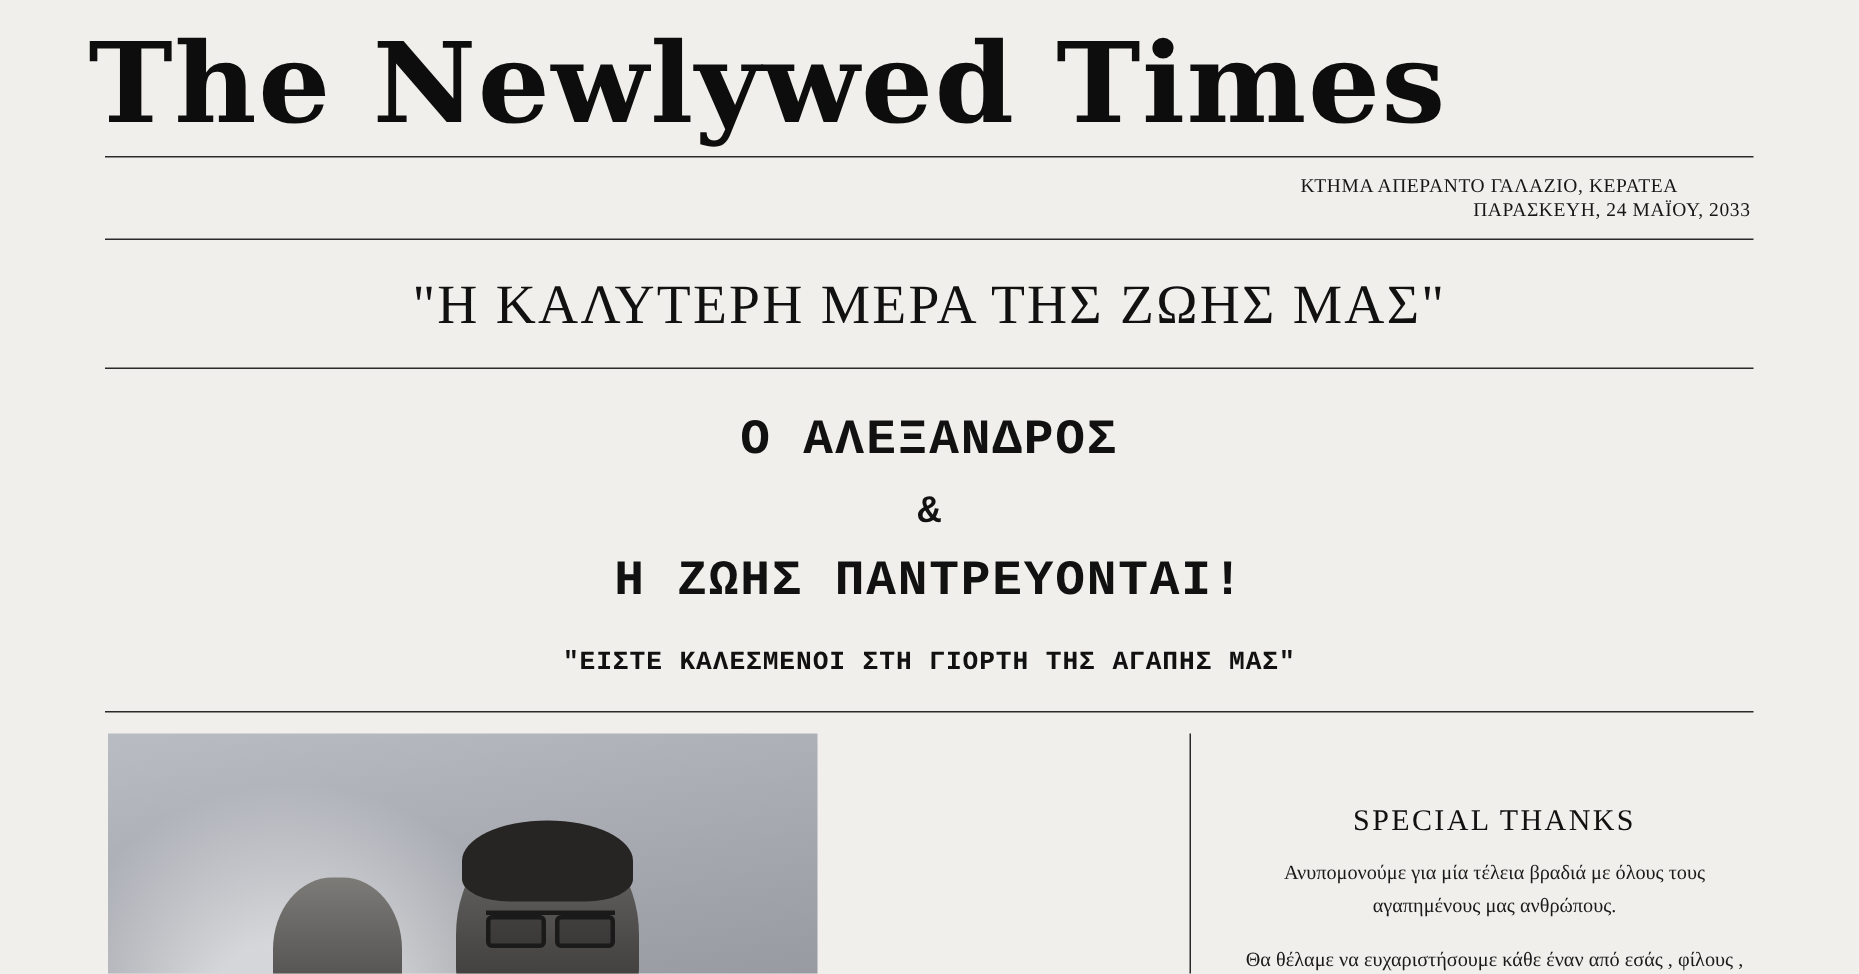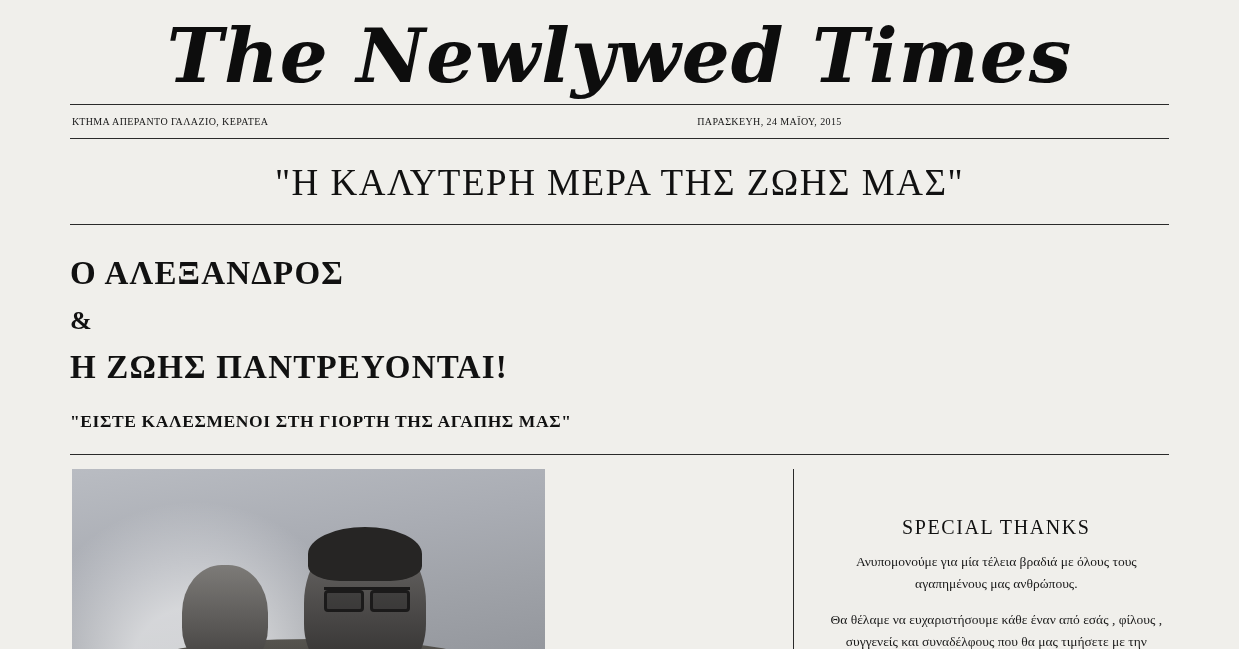--- a/index.html
+++ b/index.html
@@ -18,23 +18,21 @@
     width: 1239px;
     height: 649px;
     position: relative;
     box-sizing: border-box;
     padding: 0 70px;
     background: #f0efeb;
   }
 
   
   .masthead {
-    text-align: center;
     padding-top: 8px;
-    font-style: italic;
   }
   .masthead-title {
     font-family: "DejaVu Serif", serif;
     font-weight: bold;
     font-size: 74px;
     line-height: 96px;
     letter-spacing: 1px;
     color: #0d0d0d;
     white-space: nowrap;
     transform: scaleX(1.02);
@@ -43,24 +41,25 @@
   .rule {
     border-top: 1.5px solid #2a2a2a;
     width: 100%;
   }
 
   
   .dateline {
     display: flex;
     justify-content: space-between;
     align-items: flex-end;
-    font-size: 10px;
+    font-size: 13px;
     letter-spacing: 0.4px;
     padding: 11px 2px 11px 2px;
     color: #161616;
+    flex-direction: column;
   }
   .dateline .center {
     flex: 1;
     text-align: center;
   }
   .dateline .left {
     width: 300px;
     text-align: left;
   }
   .dateline .right {
@@ -72,21 +71,23 @@
   .headline {
     text-align: center;
     font-size: 37px;
     letter-spacing: 1.5px;
     padding: 22px 0 20px 0;
     color: #111;
   }
 
   
   .couple {
+    text-align: center;
     padding-top: 26px;
+    font-family: Liberation Mono, monospace;
   }
   .couple-name {
     font-size: 33px;
     font-weight: bold;
     letter-spacing: 1.2px;
     line-height: 1.35;
   }
   .couple-amp {
     font-size: 26px;
     font-weight: bold;
@@ -216,21 +217,21 @@
 <div class="page">
 
   <div class="masthead">
     <div class="masthead-title">The Newlywed Times</div>
   </div>
 
   <div class="rule"></div>
 
   <div class="dateline">
     <div class="left">ΚΤΗΜΑ ΑΠΕΡΑΝΤΟ ΓΑΛΑΖΙΟ, ΚΕΡΑΤΕΑ</div>
-    <div class="center">ΠΑΡΑΣΚΕΥΗ, 24 ΜΑΪΟΥ, 2015</div>
+    <div class="center">ΠΑΡΑΣΚΕΥΗ, 24 ΜΑΪΟΥ, 2033</div>
   </div>
 
   <div class="rule"></div>
 
   <div class="headline">"Η ΚΑΛΥΤΕΡΗ ΜΕΡΑ ΤΗΣ ΖΩΗΣ ΜΑΣ"</div>
 
   <div class="rule"></div>
 
   <div class="couple">
     <div class="couple-name">Ο ΑΛΕΞΑΝΔΡΟΣ</div>

